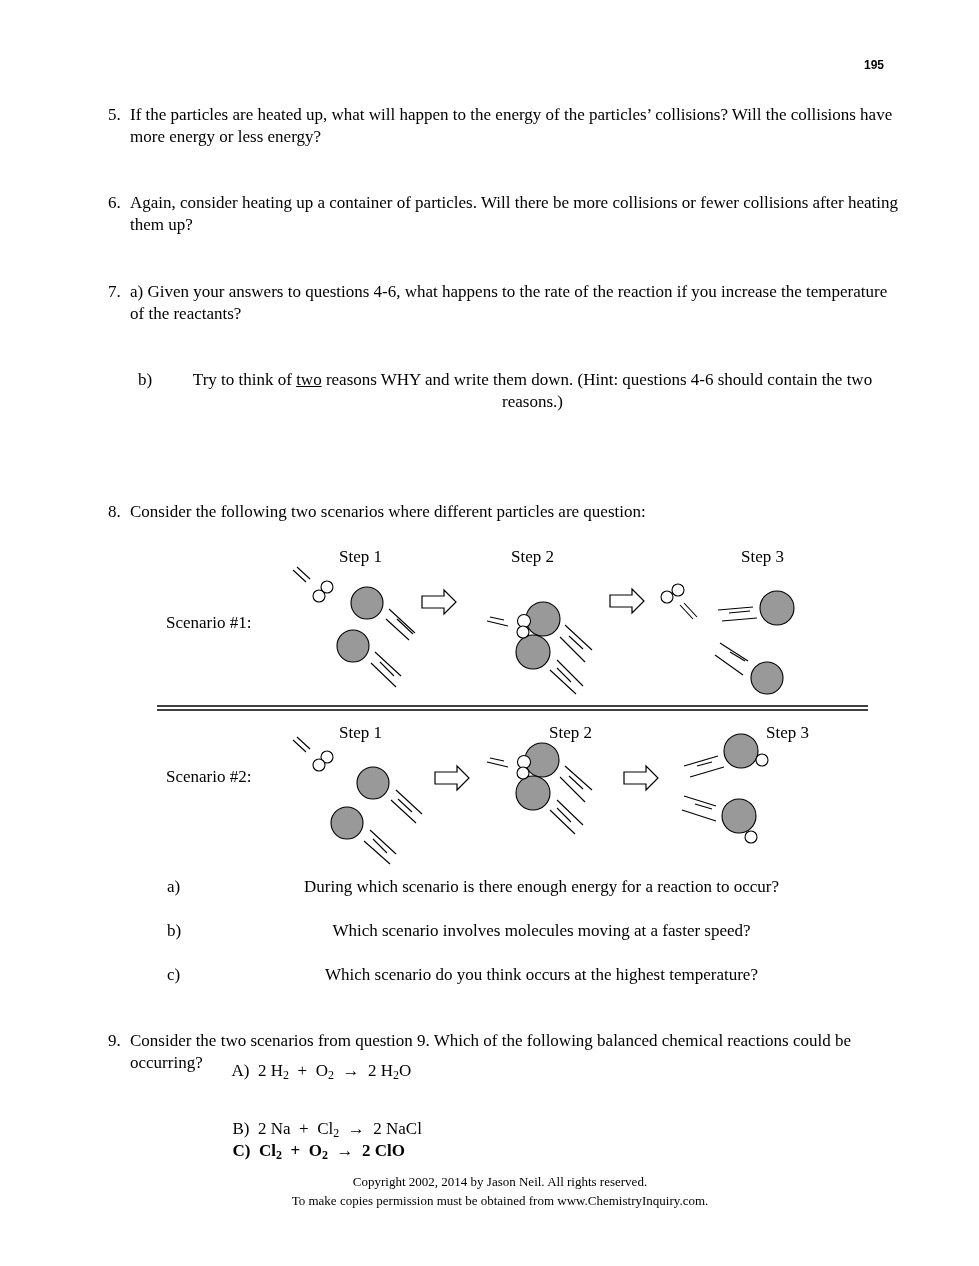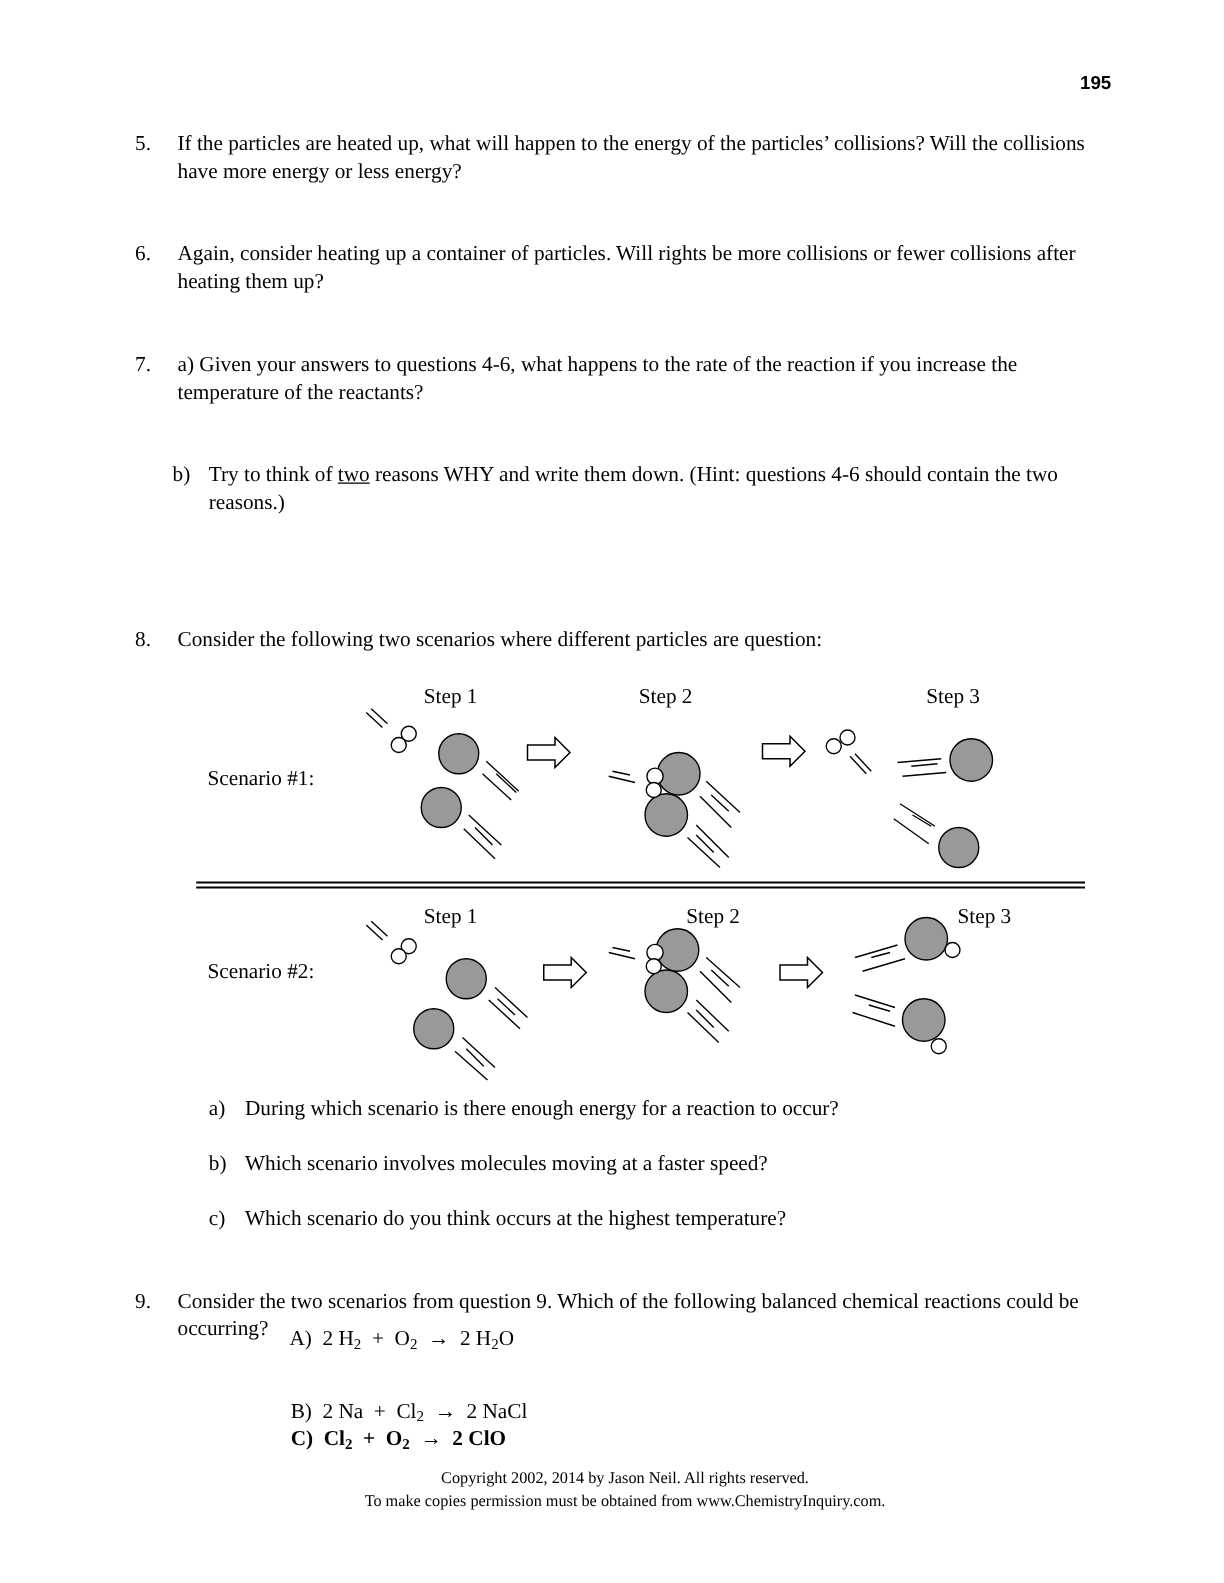--- a/index.html
+++ b/index.html
@@ -1,46 +1,46 @@
 <!DOCTYPE html>
 <html><head>
 <meta charset="utf-8">
 <style>
   html, body { margin: 0; padding: 0; background: #ffffff; }
   body {
     width: 979px; height: 1266px; position: relative; overflow: hidden;
     font-family: "Liberation Serif", serif; font-size: 17px; color: #000;
   }
-  .pagenum { position: absolute; left: 864px; top: 58px; font-family: "Liberation Sans", sans-serif; font-weight: bold; font-size: 15px; text-align: center; }
+  .pagenum { position: absolute; left: 864px; top: 58px; font-family: "Liberation Sans", sans-serif; font-weight: bold; font-size: 12px; text-align: center; }
   .q { position: absolute; left: 108px; width: 790px; line-height: 22px; }
   .q .num { position: absolute; left: 0; top: 0; }
-  .q .body { margin-left: 34px; }
+  .q .body { margin-left: 22px; }
   .sub { position: absolute; line-height: 22px; }
   .sub .lbl { position: absolute; left: 0; top: 0; }
-  .sub .body { margin-left: 29px; }
+  .sub .body { margin-left: 29px; text-align: center; }
   u { text-decoration: underline; }
   .eq { position: absolute; left: 224px; line-height: 22px; white-space: pre; }
   .eq sub { font-size: 12px; vertical-align: -3px; line-height: 0; }
   .footer { position: absolute; left: 0; width: 1000px; text-align: center; font-size: 13px; line-height: 19px; }
   .diagram { position: absolute; left: 0; top: 0; }
   .lbl-text { font-family: "Liberation Serif", serif; font-size: 17px; }
 </style>
 </head>
 <body>
 
 <div class="pagenum">195</div>
 
 <div class="q" style="top:104px;">
   <span class="num">5.</span>
   <div class="body">If the particles are heated up, what will happen to the energy of the particles’ collisions? Will the collisions have more energy or less energy?</div>
 </div>
 
 <div class="q" style="top:192px;">
   <span class="num">6.</span>
-  <div class="body">Again, consider heating up a container of particles.  Will rights be more collisions or fewer collisions after heating them up?</div>
+  <div class="body">Again, consider heating up a container of particles.  Will there be more collisions or fewer collisions after heating them up?</div>
 </div>
 
 <div class="q" style="top:281px;">
   <span class="num">7.</span>
   <div class="body">a) Given your answers to questions 4-6, what happens to the rate of the reaction if you increase the temperature of the reactants?</div>
 </div>
 <div class="sub" style="left:138px; top:369px; width:760px;">
   <span class="lbl">b)</span>
   <div class="body"><span>Try to think of </span><u>two</u><span> reasons WHY and write them down. (Hint: questions 4-6 should contain the two reasons.)</span></div>
 </div>

